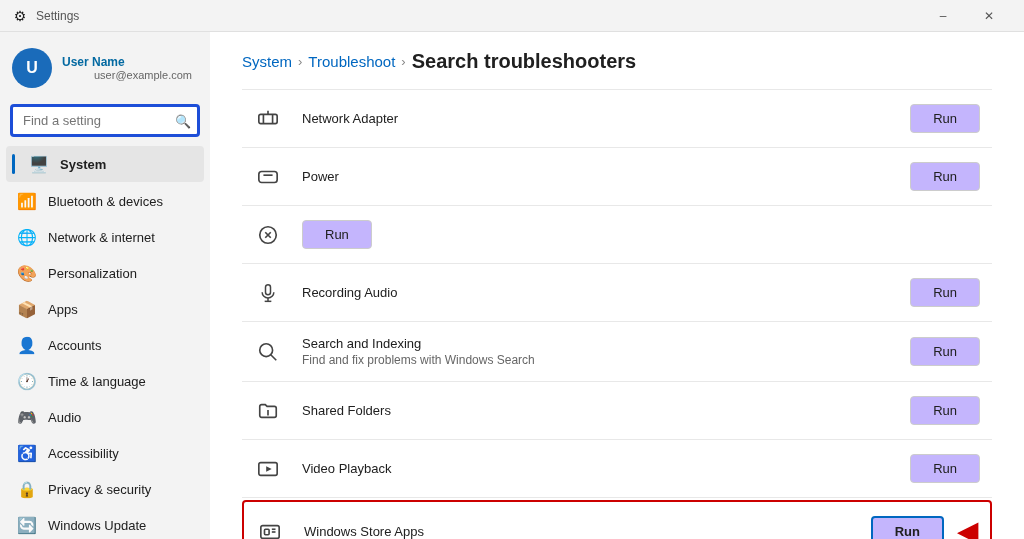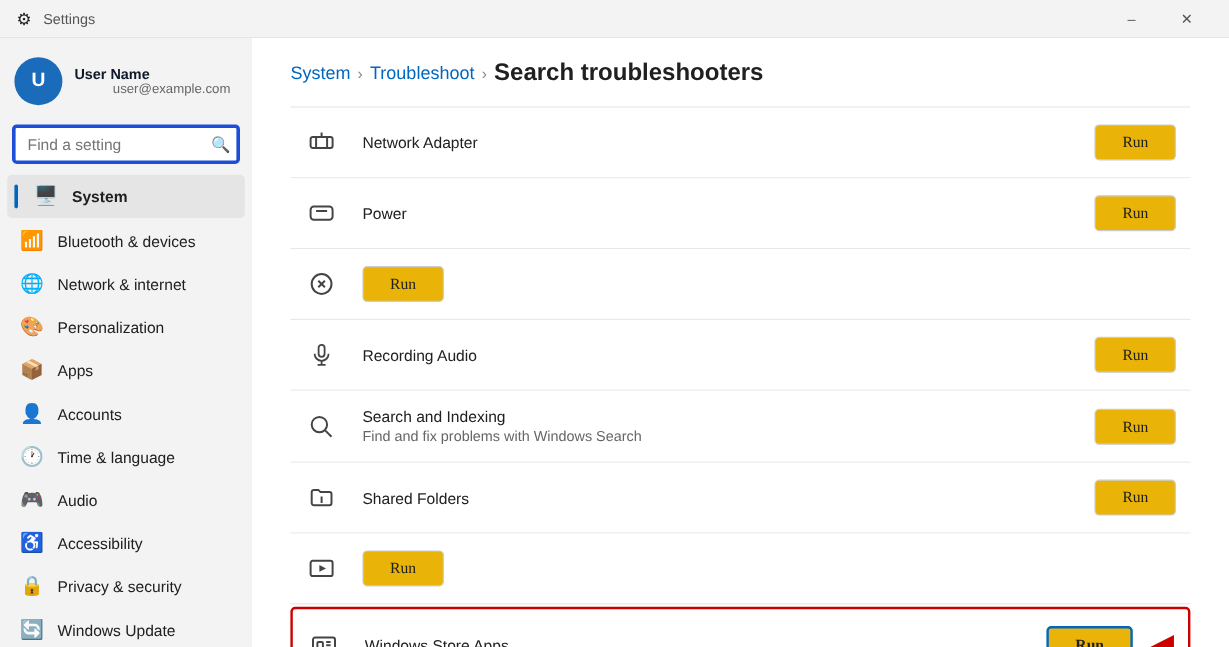--- a/index.html
+++ b/index.html
@@ -72,21 +72,21 @@
       border-radius: 50%;
       background: #1a6bba;
       display: flex; align-items: center; justify-content: center;
       color: white; font-size: 16px; font-weight: bold;
       flex-shrink: 0;
     }
     .profile-info {
       display: flex; flex-direction: column;
     }
     .profile-name {
-      font-size: 12px; font-weight: 600; color: #0f172a;
+      font-size: 12px; font-weight: 600; color: #0369a1;
     }
     .profile-email {
       font-size: 11px; color: #666; padding-left: 32px;
     }
     .search-box {
       margin: 4px 10px 8px;
       position: relative;
     }
     .search-box input {
       width: 100%;
@@ -201,27 +201,26 @@
     }
     .item-subtitle {
       font-size: 12px;
       color: #666;
       margin-top: 2px;
     }
     .run-btn {
       padding: 6px 22px;
       border: 1px solid #ccc;
       border-radius: 4px;
-      background: #eab308;
+      background: #c4b5fd;
       cursor: pointer;
       font-size: 13px;
       color: #202020;
       white-space: nowrap;
       flex-shrink: 0;
-      font-family: Liberation Serif, serif;
     }
     .run-btn.highlighted-btn {
       border: 2px solid #0067c0;
       font-weight: 600;
     }
 
     
     .arrow-container {
       position: relative;
     }
@@ -391,20 +390,23 @@
         <button class="run-btn">Run</button>
       </div>
 
       <div class="troubleshooter-item">
         <div class="item-icon">
           <svg width="22" height="22" viewBox="0 0 24 24" fill="none" stroke="#444" stroke-width="1.8">
               <rect x="2" y="5" width="20" height="14" rx="2"></rect>
               <polygon points="10,9 16,12 10,15" fill="#444" stroke="none"></polygon>
             </svg>
         </div>
+        <div class="item-text">
+          <div class="item-title">Video Playback</div>
+        </div>
         <button class="run-btn">Run</button>
       </div>
 
       <div class="troubleshooter-item highlighted" style="position:relative;">
         <div class="item-icon">
           <svg width="22" height="22" viewBox="0 0 24 24" fill="none" stroke="#444" stroke-width="1.8">
               <rect x="2" y="5" width="20" height="14" rx="2"></rect>
               <rect x="6" y="9" width="5" height="6" rx="1"></rect>
               <line x1="14" y1="9" x2="18" y2="9"></line>
               <line x1="14" y1="12" x2="18" y2="12"></line>

